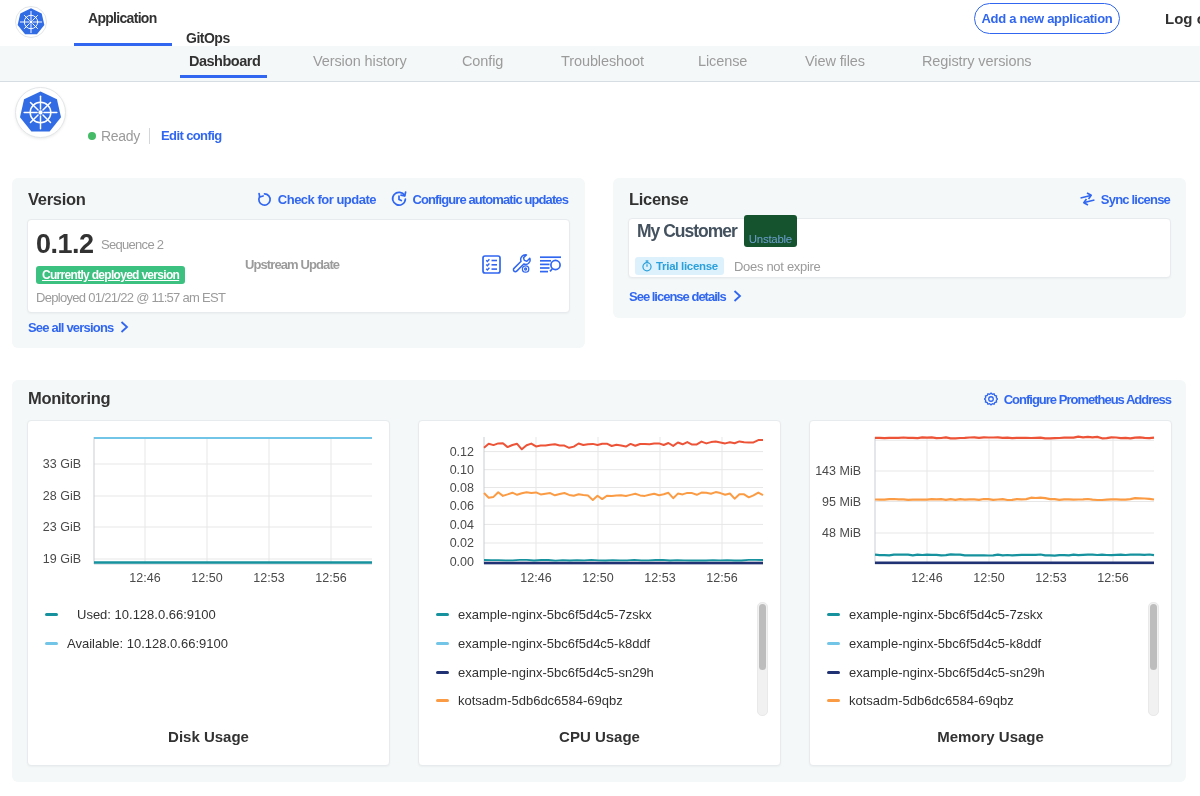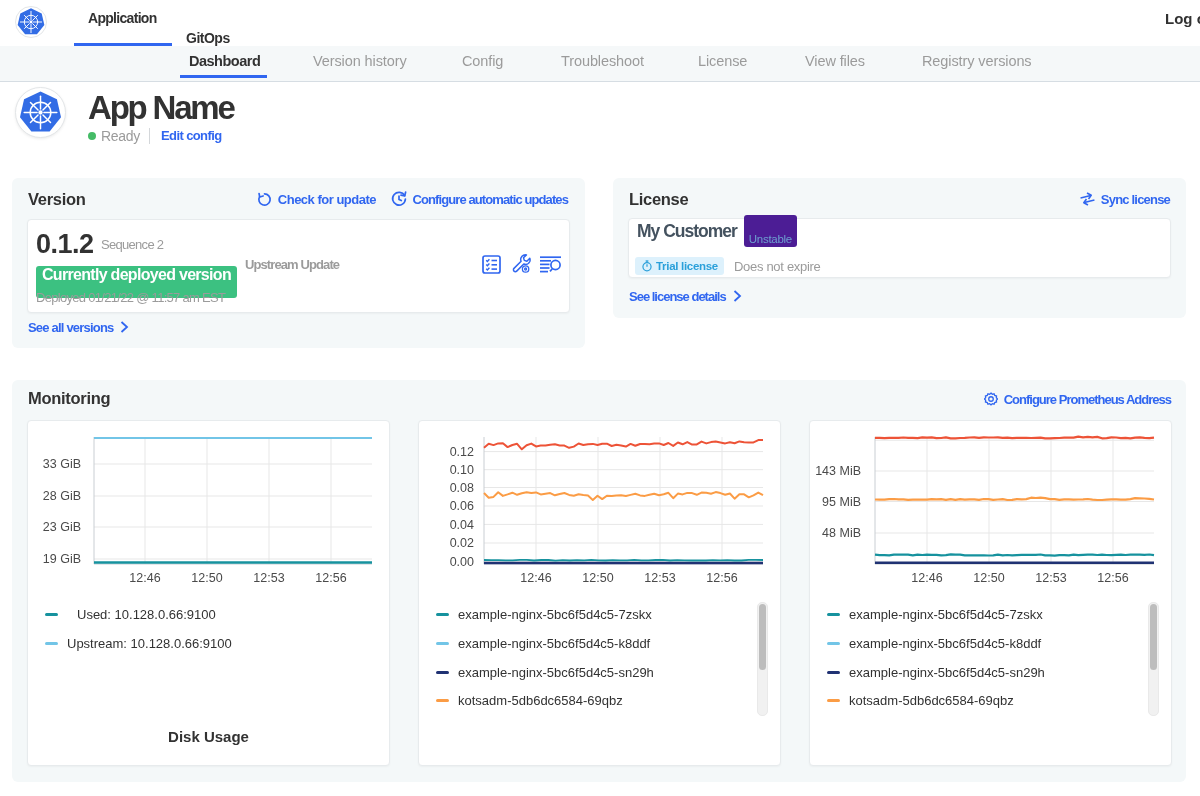--- a/index.html
+++ b/index.html
@@ -34,20 +34,21 @@
         <line x1="26.7" y1="26.7" x2="44.3" y2="44.3"></line>
         <line x1="73.3" y1="73.3" x2="55.7" y2="55.7"></line>
         <line x1="26.7" y1="73.3" x2="44.3" y2="55.7"></line>
       </g>
       <circle cx="50" cy="50" r="5" fill="#fff"></circle>
     </svg>
   </div>
   <div class="abs navtab" id="nav-app" style="left:88px; top:10px; font-size:14px; letter-spacing:-0.7px;">Application</div>
   <div class="abs navtab" id="nav-git" style="left:186px; top:10px; font-size:14px; letter-spacing:-0.5px;margin-top:20px;">GitOps</div>
   <div class="abs" style="left:74px; top:43px; width:98px; height:3px; background:#3066f0;"></div>
+  <div class="abs" id="addappbtn" style="left:974px; top:3px; width:146px; height:31px; border:1px solid #3066f0; border-radius:16px; text-align:center; line-height:29px; font-size:13px; font-weight:bold; color:#3066f0; letter-spacing:-0.3px;">Add a new application</div>
   <div class="abs darktxt" id="logout" style="left:1165px; top:10px; font-size:15px; font-weight:bold; letter-spacing:0px;">Log out</div>
 
   <div class="abs" id="subnav"></div>
   <div class="abs subtab" id="st1" style="left:189px; top:53px; color:#323232; font-weight:bold; letter-spacing:-0.5px;">Dashboard</div>
   <div class="abs" style="left:180px; top:75px; width:87px; height:3px; background:#3066f0;"></div>
   <div class="abs subtab" id="st2" style="left:313px; top:53px;">Version history</div>
   <div class="abs subtab" id="st3" style="left:462px; top:53px;">Config</div>
   <div class="abs subtab" id="st4" style="left:561px; top:53px;">Troubleshoot</div>
   <div class="abs subtab" id="st5" style="left:698px; top:53px;">License</div>
   <div class="abs subtab" id="st6" style="left:805px; top:53px;">View files</div>
@@ -63,21 +64,20 @@
         <line x1="58" y1="50" x2="88" y2="50"></line>
         <line x1="12" y1="50" x2="42" y2="50"></line>
         <line x1="73.3" y1="26.7" x2="55.7" y2="44.3"></line>
         <line x1="26.7" y1="26.7" x2="44.3" y2="44.3"></line>
         <line x1="73.3" y1="73.3" x2="55.7" y2="55.7"></line>
         <line x1="26.7" y1="73.3" x2="44.3" y2="55.7"></line>
       </g>
       <circle cx="50" cy="50" r="5" fill="#fff"></circle>
     </svg>
   </div>
-  <div class="abs darktxt" id="appname" style="left:88px; top:89px; font-size:33px; font-weight:bold; letter-spacing:-2.2px;">App Name</div>
   <div class="abs flex" style="left:88px; top:128px; height:15px;">
     <div style="width:8px; height:8px; border-radius:50%; background:#44bb66;"></div>
     <div class="graytxt" id="ready" style="margin-left:5px; font-size:14px; letter-spacing:-0.3px;">Ready</div>
     <div style="margin-left:9px; width:1px; height:16px; background:#d4d7da;"></div>
     <div class="lk" id="editcfg" style="margin-left:11px; letter-spacing:-0.6px;">Edit config</div>
   </div>
 
   <div class="abs card" style="left:12px; top:178px; width:573px; height:170px;"></div>
   <div class="abs cardtitle" style="left:28px; top:190px;">Version</div>
   <div class="abs flex" id="checkupd" style="right:824px; top:191px; height:16px;">
@@ -91,21 +91,21 @@
     <svg width="16" height="16" viewBox="0 0 16 16" style="margin-right:5px;">
       <path d="M13.6 4.6 A6.4 6.4 0 1 0 14.4 8" fill="none" stroke="#3066f0" stroke-width="1.7" stroke-linecap="round"></path>
       <path d="M14.6 1.2 L13.7 5 L10 4.2" fill="none" stroke="#3066f0" stroke-width="1.7" stroke-linejoin="round" stroke-linecap="round"></path>
       <path d="M8 5 L8 8.4 L10.3 9.6" fill="none" stroke="#3066f0" stroke-width="1.7" stroke-linecap="round"></path>
     </svg>
     <span class="lk" style="letter-spacing:-0.9px;">Configure automatic updates</span>
   </div>
   <div class="abs innercard" style="left:27px; top:219px; width:543px; height:94px;"></div>
   <div class="abs darktxt" id="ver012" style="left:36px; top:229px; font-size:27px; font-weight:bold; letter-spacing:-0.5px;">0.1.2</div>
   <div class="abs graytxt" id="seq2" style="left:101px; top:237px; font-size:13px; letter-spacing:-0.7px;">Sequence 2</div>
-  <div class="abs" id="deplbadge" style="left:36px; top:266px; height:32px; background:#3cc181; border-radius:3px; color:#fff; font-size:16px; font-weight:bold; line-height:18px; padding:0 6px; letter-spacing:-0.7px;">Currently deployed version</div>
+  <div class="abs" id="deplbadge" style="left:36px; top:266px; height:18px; background:#3cc181; border-radius:3px; color:#fff; font-size:12px; font-weight:bold; line-height:18px; padding:0 6px; letter-spacing:-0.7px;text-decoration:underline;">Currently deployed version</div>
   <div class="abs graytxt" id="depldate" style="left:36px; top:290px; font-size:13px; letter-spacing:-0.7px;">Deployed 01/21/22 @ 11:57 am EST</div>
   <div class="abs" id="upstream" style="left:245px; top:257px; font-size:13px; font-weight:bold; color:#9b9b9b; letter-spacing:-0.9px;">Upstream Update</div>
   <svg class="abs" style="left:482px; top:255px;" width="19" height="19" viewBox="0 0 19 19">
     <rect x="1" y="1" width="17" height="17" rx="2" fill="none" stroke="#3066f0" stroke-width="1.7"></rect>
     <path d="M4.2 5.2 l1.2 1.2 l2 -2.2" fill="none" stroke="#3066f0" stroke-width="1.4"></path>
     <path d="M4.2 9.5 l1.2 1.2 l2 -2.2" fill="none" stroke="#3066f0" stroke-width="1.4"></path>
     <path d="M4.2 13.8 l1.2 1.2 l2 -2.2" fill="none" stroke="#3066f0" stroke-width="1.4"></path>
     <line x1="9.5" y1="5.5" x2="15" y2="5.5" stroke="#3066f0" stroke-width="1.6"></line>
     <line x1="9.5" y1="9.8" x2="15" y2="9.8" stroke="#3066f0" stroke-width="1.6"></line>
     <line x1="9.5" y1="14.1" x2="15" y2="14.1" stroke="#3066f0" stroke-width="1.6"></line>
@@ -144,21 +144,21 @@
         <path d="M8.5 1 L12 4.3 L8.5 7.3" stroke-linejoin="round"></path>
         <path d="M14 9.7 L3.5 9.7"></path>
         <path d="M6.5 6.7 L3 9.7 L6.5 13" stroke-linejoin="round"></path>
       </g>
     </svg>
     <span class="lk" style="letter-spacing:-0.8px;">Sync license</span>
   </div>
   <div class="abs innercard" style="left:628px; top:218px; width:543px; height:60px;"></div>
   <div class="abs flex" style="left:637px; top:221px; height:20px;">
     <div id="mycust" style="font-size:17.5px; font-weight:bold; color:#44525f; letter-spacing:-1.0px;">My Customer</div>
-    <div id="unstable" style="margin-left:7px; height:16px; background:#4c1d95; border-radius:3px; color:#6d9fd0; font-size:11.5px; line-height:16px; padding:16px 5px; letter-spacing:-0.3px;">Unstable</div>
+    <div id="unstable" style="margin-left:7px; height:16px; background:#14532d; border-radius:3px; color:#6d9fd0; font-size:11.5px; line-height:16px; padding:16px 5px; letter-spacing:-0.3px;">Unstable</div>
   </div>
   <div class="abs flex" style="left:635px; top:257px; height:18px;">
     <div id="trial" class="flex" style="height:18px; background:#ddf1fc; border-radius:3px; color:#2ba0da; font-size:11.5px; font-weight:bold; line-height:18px; padding:0 6px; letter-spacing:-0.3px;">
       <svg width="12" height="12" viewBox="0 0 13 13" style="margin-right:3px;">
         <g stroke="#2ba0da" stroke-width="1.3" fill="none">
           <circle cx="6.5" cy="7.3" r="4.4"></circle>
           <line x1="6.5" y1="7.3" x2="6.5" y2="4.6"></line>
           <line x1="5" y1="1" x2="8" y2="1"></line>
           <line x1="6.5" y1="1" x2="6.5" y2="2.6"></line>
         </g>
@@ -209,21 +209,21 @@
         <text x="118" y="161.5" font-size="12.5" fill="#4a4a4a" text-anchor="middle" font-family="Liberation Sans, sans-serif">12:46</text>
         <text x="180" y="161.5" font-size="12.5" fill="#4a4a4a" text-anchor="middle" font-family="Liberation Sans, sans-serif">12:50</text>
         <text x="242" y="161.5" font-size="12.5" fill="#4a4a4a" text-anchor="middle" font-family="Liberation Sans, sans-serif">12:53</text>
         <text x="304" y="161.5" font-size="12.5" fill="#4a4a4a" text-anchor="middle" font-family="Liberation Sans, sans-serif">12:56</text>
         <polyline points="67.0,18.0 345.0,18.0" fill="none" stroke="#72c5e7" stroke-width="2" stroke-linejoin="round" opacity="1.0"></polyline>
         <polyline points="67.0,142.5 345.0,142.5" fill="none" stroke="#16929e" stroke-width="2.5" stroke-linejoin="round" opacity="1.0"></polyline>
       </svg>
       <div class="abs" style="left:18px; top:192.5px; width:13px; height:3px; background:#16929e; border-radius:1.5px;"></div>
       <div class="abs" style="left:40px; top:187px; font-size:13px; color:#323232;margin-left:10px;">Used: 10.128.0.66:9100</div>
       <div class="abs" style="left:18px; top:221.5px; width:13px; height:3px; background:#72c5e7; border-radius:1.5px;"></div>
-      <div class="abs" style="left:40px; top:216px; font-size:13px; color:#323232;">Upstream: 10.128.0.66:9100</div>
+      <div class="abs" style="left:40px; top:216px; font-size:13px; color:#323232;">Available: 10.128.0.66:9100</div>
       <div class="abs" style="left:0; top:308px; width:363px; text-align:center; font-size:15px; font-weight:bold; color:#323232;">Disk Usage</div>
     </div>
 
   <div class="abs" id="cpu-chart" style="left:418px; top:420px; width:363px; height:346px;">
       <svg class="abs" style="left:0;top:0;" width="363" height="175" viewBox="0 0 363 175">
         <line x1="66" y1="31.6" x2="345" y2="31.6" stroke="#e7e7e7" stroke-width="1"></line>
         <line x1="66" y1="49.7" x2="345" y2="49.7" stroke="#e7e7e7" stroke-width="1"></line>
         <line x1="66" y1="67.5" x2="345" y2="67.5" stroke="#e7e7e7" stroke-width="1"></line>
         <line x1="66" y1="86" x2="345" y2="86" stroke="#e7e7e7" stroke-width="1"></line>
         <line x1="66" y1="104.4" x2="345" y2="104.4" stroke="#e7e7e7" stroke-width="1"></line>
@@ -254,20 +254,21 @@
       <div class="abs" style="left:18px; top:192.5px; width:13px; height:3px; background:#16929e; border-radius:1.5px;"></div>
       <div class="abs" style="left:40px; top:187px; font-size:13px; color:#323232;">example-nginx-5bc6f5d4c5-7zskx</div>
       <div class="abs" style="left:18px; top:221.5px; width:13px; height:3px; background:#72c5e7; border-radius:1.5px;"></div>
       <div class="abs" style="left:40px; top:216px; font-size:13px; color:#323232;">example-nginx-5bc6f5d4c5-k8ddf</div>
       <div class="abs" style="left:18px; top:250.5px; width:13px; height:3px; background:#203273; border-radius:1.5px;"></div>
       <div class="abs" style="left:40px; top:245px; font-size:13px; color:#323232;">example-nginx-5bc6f5d4c5-sn29h</div>
       <div class="abs" style="left:18px; top:278.5px; width:13px; height:3px; background:#fb9c45; border-radius:1.5px;"></div>
       <div class="abs" style="left:40px; top:273px; font-size:13px; color:#323232;">kotsadm-5db6dc6584-69qbz</div>
       <div class="abs" style="left:339px; top:182px; width:11px; height:114px; background:#f1f1f1; border:1px solid #e9e9e9; border-radius:5px;"></div>
       <div class="abs" style="left:341px; top:184px; width:7px; height:66px; background:#bdbdbd; border-radius:4px;"></div>
+      <div class="abs" style="left:0; top:308px; width:363px; text-align:center; font-size:15px; font-weight:bold; color:#323232;">CPU Usage</div>
     </div>
 
   <div class="abs" id="mem-chart" style="left:809px; top:420px; width:363px; height:346px;">
       <svg class="abs" style="left:0;top:0;" width="363" height="175" viewBox="0 0 363 175">
         <line x1="66" y1="20.25" x2="345" y2="20.25" stroke="#e7e7e7" stroke-width="1"></line>
         <line x1="66" y1="51" x2="345" y2="51" stroke="#e7e7e7" stroke-width="1"></line>
         <line x1="66" y1="81.5" x2="345" y2="81.5" stroke="#e7e7e7" stroke-width="1"></line>
         <line x1="66" y1="113" x2="345" y2="113" stroke="#e7e7e7" stroke-width="1"></line>
         <line x1="66" y1="143.75" x2="345" y2="143.75" stroke="#e7e7e7" stroke-width="1"></line>
         <line x1="118" y1="17" x2="118" y2="144" stroke="#e7e7e7" stroke-width="1"></line>
@@ -291,14 +292,15 @@
       <div class="abs" style="left:18px; top:192.5px; width:13px; height:3px; background:#16929e; border-radius:1.5px;"></div>
       <div class="abs" style="left:40px; top:187px; font-size:13px; color:#323232;">example-nginx-5bc6f5d4c5-7zskx</div>
       <div class="abs" style="left:18px; top:221.5px; width:13px; height:3px; background:#72c5e7; border-radius:1.5px;"></div>
       <div class="abs" style="left:40px; top:216px; font-size:13px; color:#323232;">example-nginx-5bc6f5d4c5-k8ddf</div>
       <div class="abs" style="left:18px; top:250.5px; width:13px; height:3px; background:#203273; border-radius:1.5px;"></div>
       <div class="abs" style="left:40px; top:245px; font-size:13px; color:#323232;">example-nginx-5bc6f5d4c5-sn29h</div>
       <div class="abs" style="left:18px; top:278.5px; width:13px; height:3px; background:#fb9c45; border-radius:1.5px;"></div>
       <div class="abs" style="left:40px; top:273px; font-size:13px; color:#323232;">kotsadm-5db6dc6584-69qbz</div>
       <div class="abs" style="left:339px; top:182px; width:11px; height:114px; background:#f1f1f1; border:1px solid #e9e9e9; border-radius:5px;"></div>
       <div class="abs" style="left:341px; top:184px; width:7px; height:66px; background:#bdbdbd; border-radius:4px;"></div>
+      <div class="abs" style="left:0; top:308px; width:363px; text-align:center; font-size:15px; font-weight:bold; color:#323232;">Memory Usage</div>
     </div>
 </div>
 
 </body></html>

